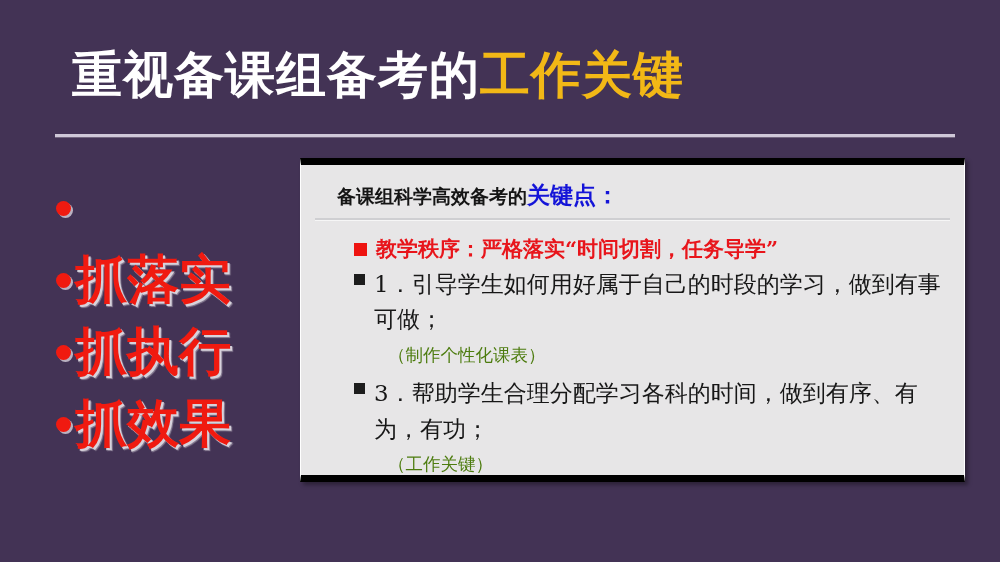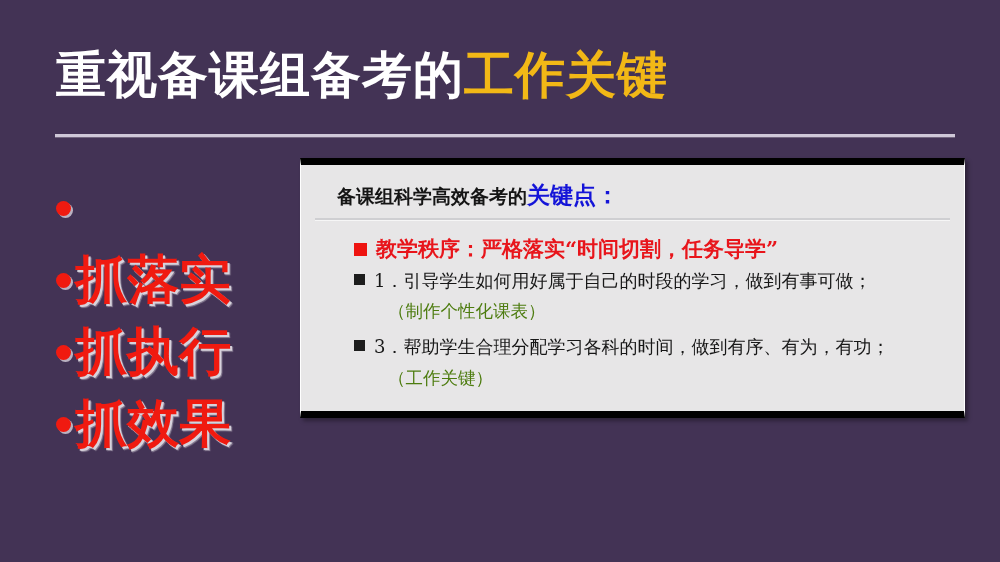--- a/index.html
+++ b/index.html
@@ -12,21 +12,21 @@
     width: 1000px;
     height: 562px;
     background: #433355;
     overflow: hidden;
     font-family: "DejaVu Sans", "Liberation Sans", sans-serif;
   }
 
   
   .title {
     position: absolute;
-    left: 56px;
+    left: 72px;
     top: 48px;
     white-space: nowrap;
     font-size: 50px;
     font-weight: bold;
     letter-spacing: 1px;
     line-height: 1.1;
   }
   .title .t-main { color: #ffffff; }
   .title .t-accent { color: #f2b816; }
 
@@ -71,21 +71,21 @@
        2px 2px 0 rgba(228,224,232,0.85),
        3px 3px 1px rgba(200,195,205,0.55);
   }
 
   
   .panel {
     position: absolute;
     left: 300px;
     top: 158px;
     width: 665px;
-    height: 260px;
+    height: 324px;
     background: #e7e6e7;
     border-top: 7px solid #000000;
     border-bottom: 7px solid #000000;
     border-left: 1px solid #ffffff;
     border-right: 1px solid #ffffff;
     box-sizing: border-box;
     box-shadow: 3px 3px 4px rgba(0,0,0,0.35);
   }
 
   .panel-header {
@@ -134,21 +134,21 @@
     color: #e8151b;
     font-size: 21px;
     font-weight: bold;
     line-height: 1.25;
     white-space: nowrap;
     font-family: "DejaVu Serif", "Liberation Serif", serif;
   }
 
   .item-text {
     color: #171717;
-    font-size: 18px;
+    font-size: 23px;
     line-height: 1.55;
     font-family: "DejaVu Serif", "Liberation Serif", serif;
   }
   .note {
     color: #2727c4;
   }
   .item-sub {
     margin-left: 34px;
     color: #4d7c0f;
     font-size: 17.5px;

